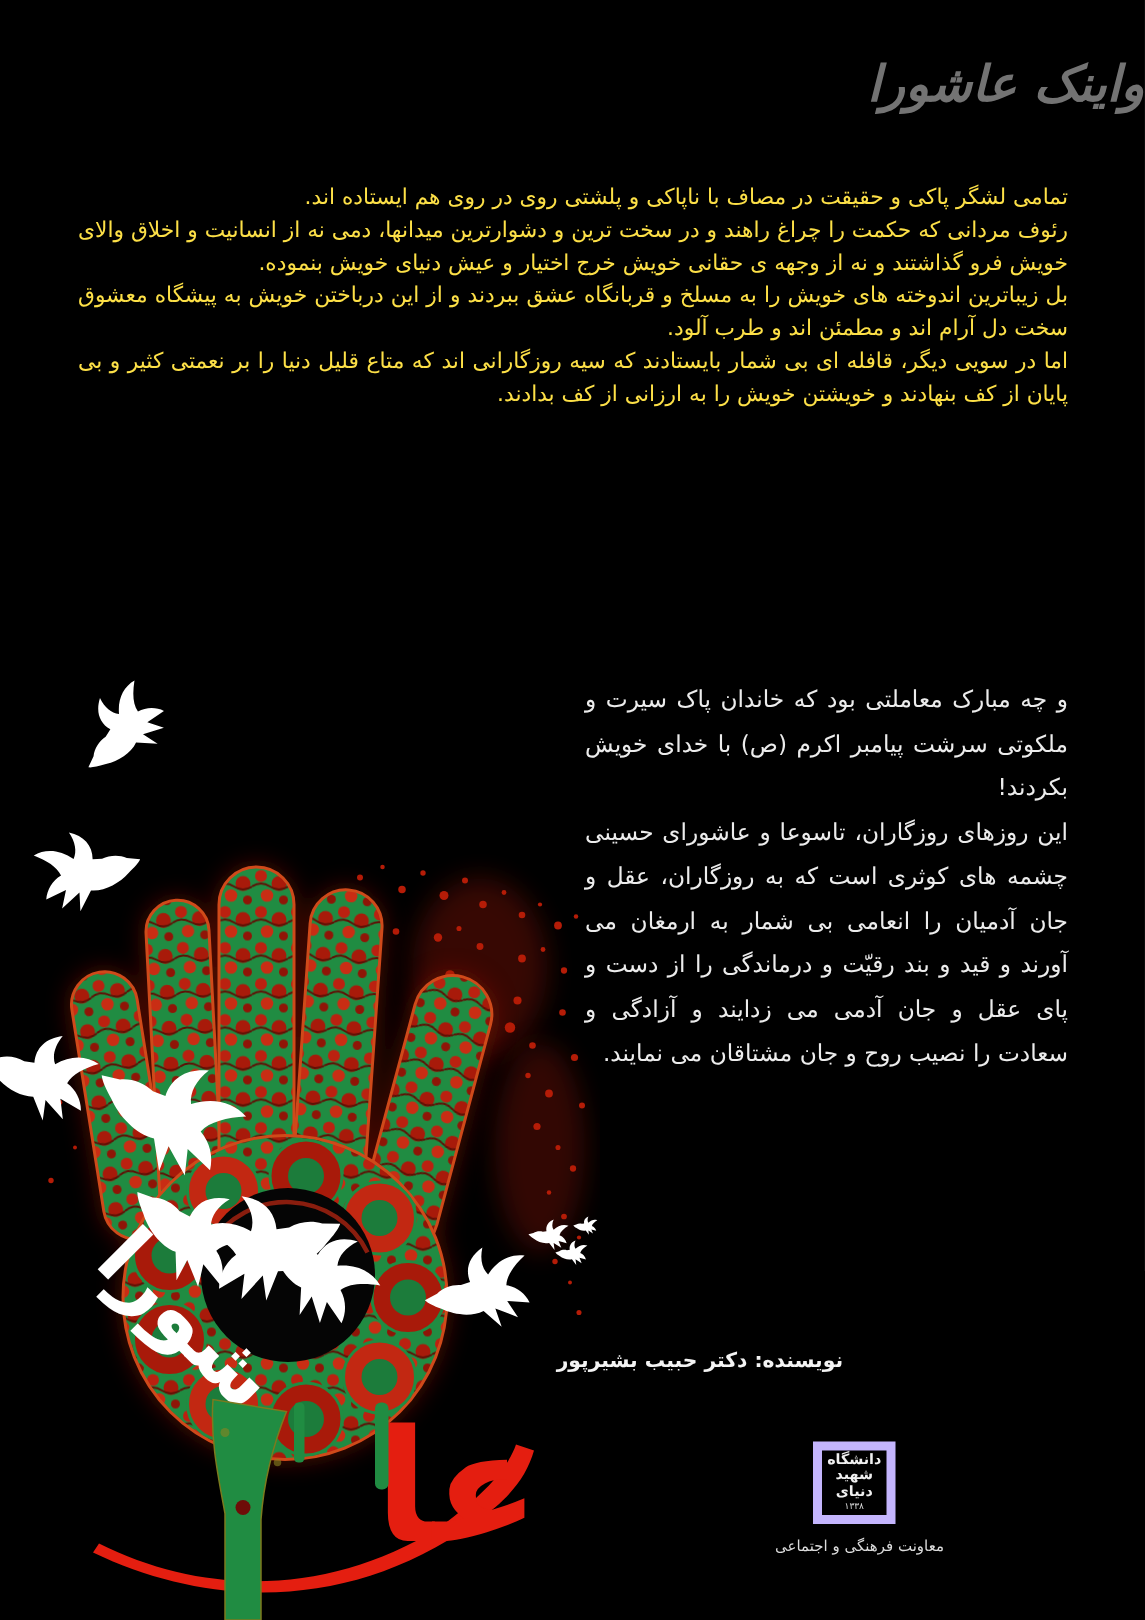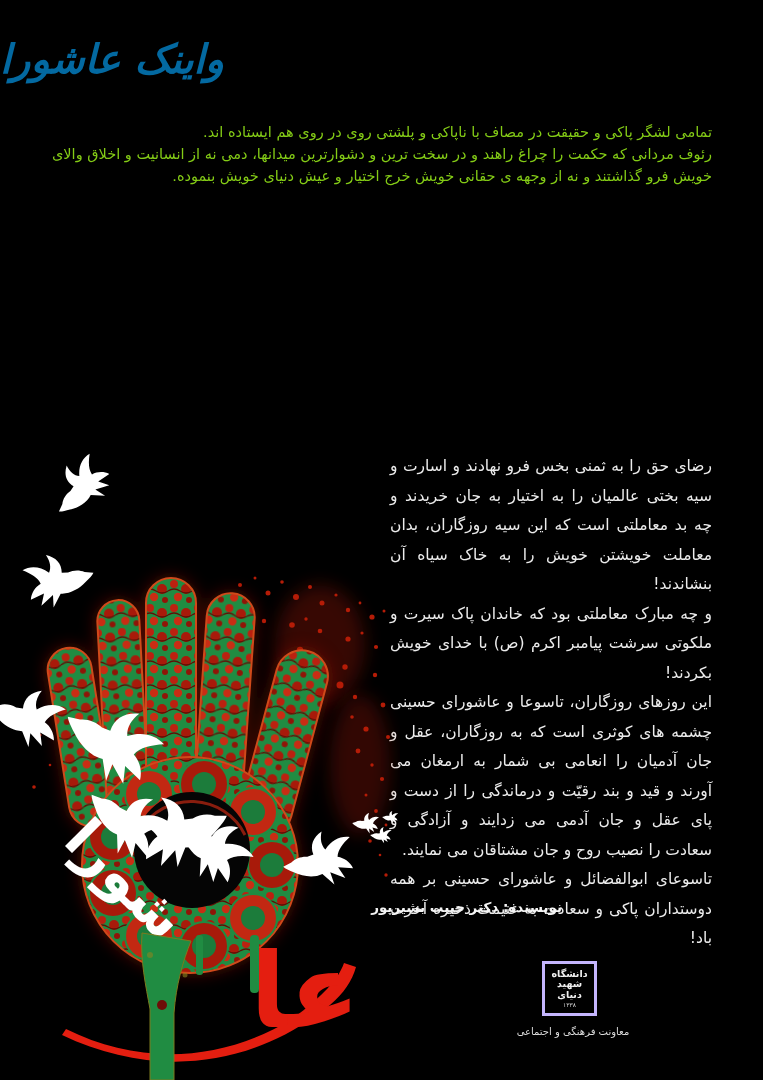--- a/index.html
+++ b/index.html
@@ -1,55 +1,55 @@
 <!DOCTYPE html>
 <html lang="fa"><head>
 <meta charset="utf-8">
 <style>
   html,body{margin:0;padding:0;background:#161616;}
   body{display:flex;justify-content:center;}
   .poster{position:relative;width:763px;height:1080px;background:#000;overflow:hidden;
           font-family:"DejaVu Sans",sans-serif;color:#e9e9e9;}
-  .title{position:absolute;top:36px;left:0;width:100%;text-align:left;
-         font-size:40px;font-style:italic;font-weight:bold;color:#0369a1;direction:rtl;}
+  .title{position:absolute;top:36px;left:0;width:100%;text-align:right;
+         font-size:33px;font-style:italic;font-weight:bold;color:#737373;direction:rtl;}
   .intro{position:absolute;top:122px;left:52px;width:660px;direction:rtl;
-         text-align:justify;font-size:14.5px;line-height:21.8px;color:#84cc16;}
+         text-align:justify;font-size:14.5px;line-height:21.8px;color:#fde047;}
   .intro p{margin:0;}
   .col{position:absolute;top:452px;left:390px;width:322px;direction:rtl;
        text-align:justify;font-size:15.5px;line-height:29.5px;color:#ececec;}
   .col p{margin:0;}
   .author{position:absolute;top:899px;right:201px;direction:rtl;
           font-size:13.5px;font-weight:bold;color:#f4f4f4;text-align:center;}
   .art{position:absolute;left:0;top:435px;width:400px;height:645px;}
   .logo{position:absolute;left:542px;top:961px;width:55px;height:55px;
-        border:3px solid #c4b5fd;box-sizing:border-box;background:#000;
+        border:6px solid #c4b5fd;box-sizing:border-box;background:#000;
         display:flex;flex-direction:column;align-items:center;justify-content:center;
         color:#f0f0f0;direction:rtl;}
   .logo .l{font-size:9.5px;font-weight:bold;line-height:1.12;}
   .logo .y{font-size:6px;margin-top:1px;letter-spacing:1px;color:#d8d8d8;}
   .caption{position:absolute;left:488px;top:1026px;width:170px;text-align:center;
            direction:rtl;font-size:10px;color:#dcdcdc;}
 </style>
 </head>
 <body>
 
 <div class="poster">
 
   <div class="title">واینک عاشورا</div>
 
   <div class="intro">
     <p>تمامی لشگر پاکی و حقیقت در مصاف با ناپاکی و پلشتی روی در روی هم ایستاده اند.</p>
     <p>رئوف مردانی که حکمت را چراغ راهند و در سخت ترین و دشوارترین میدانها، دمی نه از انسانیت و اخلاق والای خویش فرو گذاشتند و نه از وجهه ی حقانی خویش خرج اختیار و عیش دنیای خویش بنموده.</p>
+    <p>بل زیباترین اندوخته های خویش را به مسلخ و قربانگاه عشق ببردند و از این درباختن خویش به پیشگاه معشوق سخت دل آرام اند و مطمئن اند و طرب آلود.</p>
+    <p>اما در سویی دیگر، قافله ای بی شمار بایستادند که سیه روزگارانی اند که متاع قلیل دنیا را بر نعمتی کثیر و بی پایان از کف بنهادند و خویشتن خویش را به ارزانی از کف بدادند.</p>
   </div>
 
   <div class="col">
-    <p>رضای حق را به ثمنی بخس فرو نهادند و اسارت و سیه بختی عالمیان را به اختیار به جان خریدند و چه بد معاملتی است که این سیه روزگاران، بدان معاملت خویشتن خویش را به خاک سیاه آن بنشاندند!</p>
     <p>و چه مبارک معاملتی بود که خاندان پاک سیرت و ملکوتی سرشت پیامبر اکرم (ص) با خدای خویش بکردند!</p>
     <p>این روزهای روزگاران، تاسوعا و عاشورای حسینی چشمه های کوثری است که به روزگاران، عقل و جان آدمیان را انعامی بی شمار به ارمغان می آورند و قید و بند رقیّت و درماندگی را از دست و پای عقل و جان آدمی می زدایند و آزادگی و سعادت را نصیب روح و جان مشتاقان می نمایند.</p>
-    <p>تاسوعای ابوالفضائل و عاشورای حسینی بر همه دوستداران پاکی و سعادت به غنیمت ذخیره آخرت باد!</p>
   </div>
 
   <div class="author">نویسنده: دکتر حبیب بشیرپور</div>
 
   <svg class="art" viewBox="0 0 400 645" xmlns="http://www.w3.org/2000/svg">
     <defs>
       <pattern id="orn" width="24" height="24" patternUnits="userSpaceOnUse">
         <rect width="24" height="24" fill="#208c42"></rect>
         <circle cx="6" cy="5" r="4" fill="#bb2110"></circle>
         <circle cx="18" cy="10" r="5" fill="#a81a0a"></circle>

